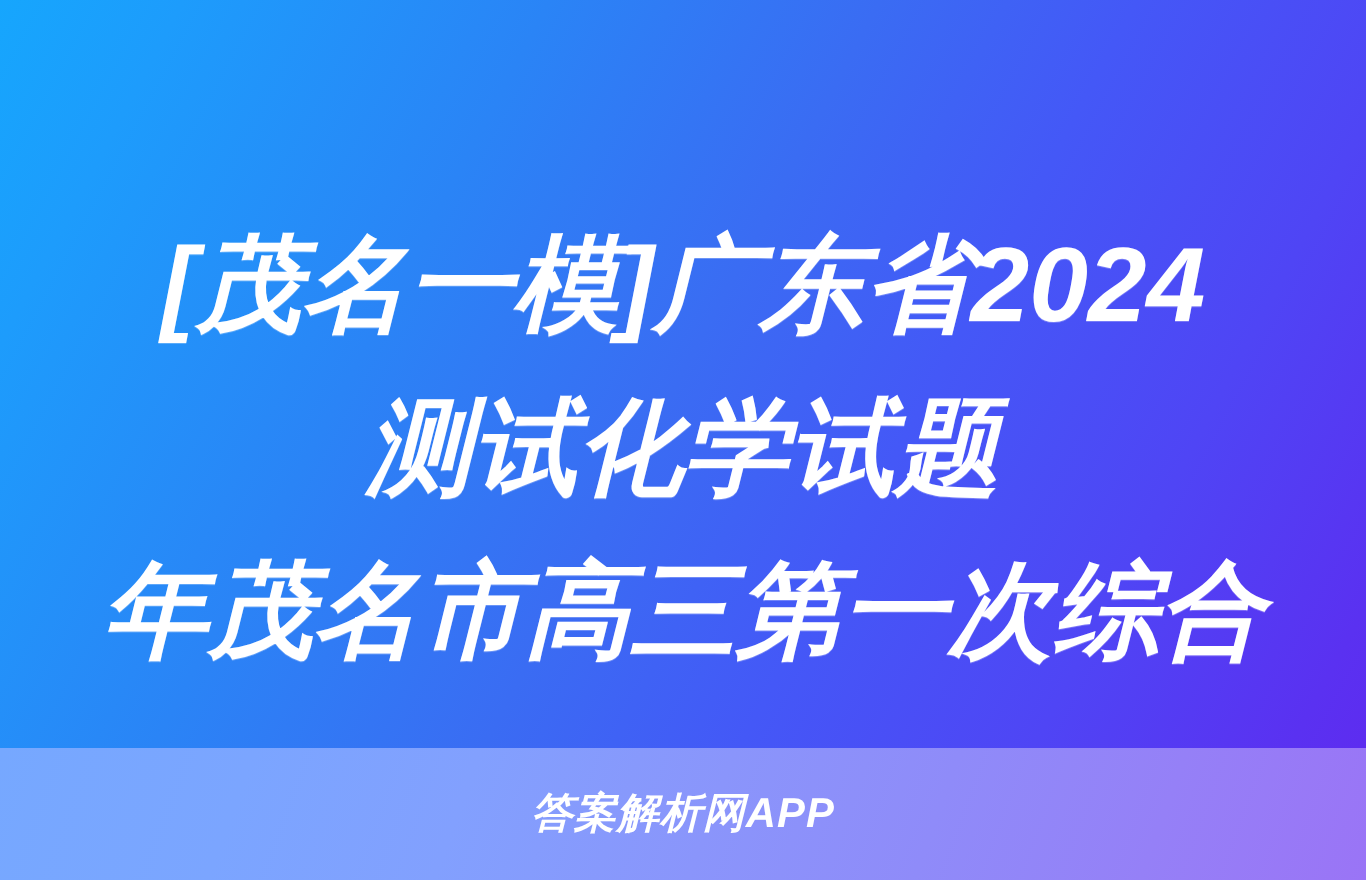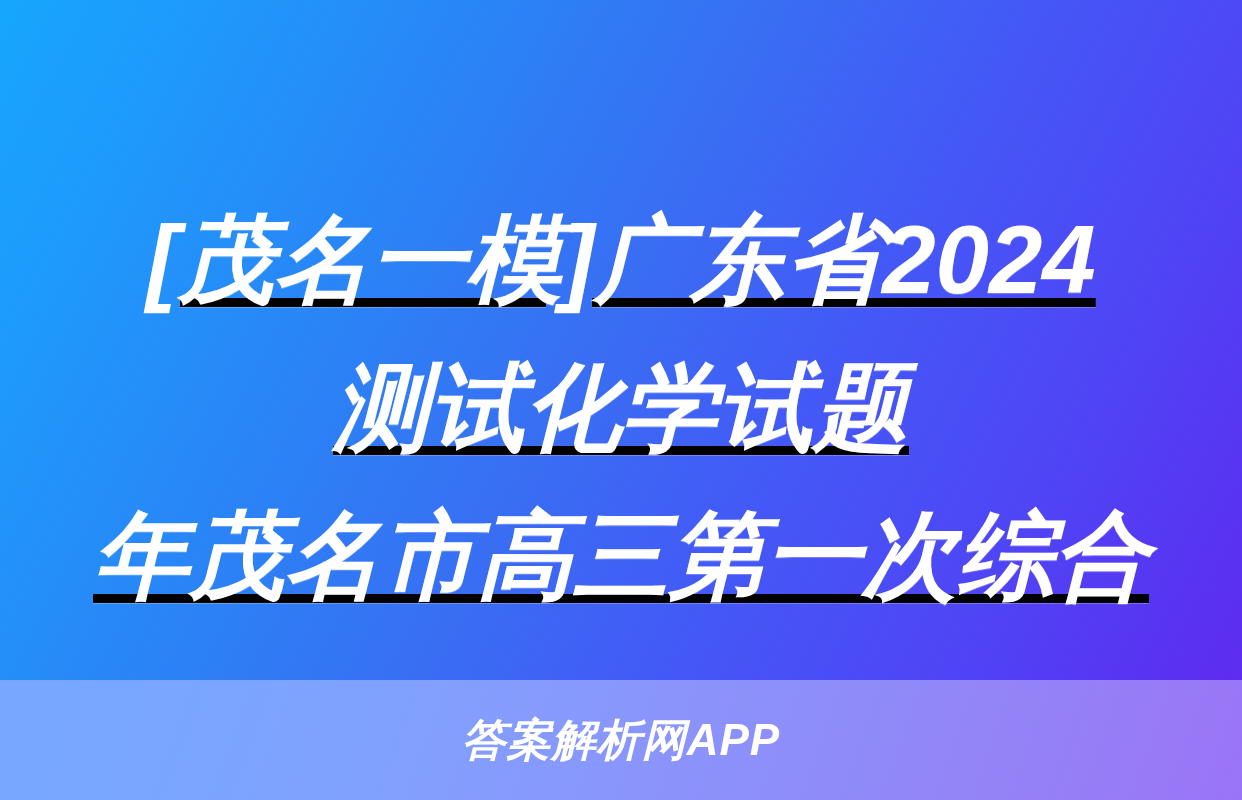--- a/index.html
+++ b/index.html
@@ -29,21 +29,20 @@
 
   
   .title-block {
     position: absolute;
     left: 0;
     right: 0;
     top: 186px;
     padding: 0 60px;
     box-sizing: border-box;
     text-align: center;
-    text-decoration: underline;
   }
 
   .title-line {
     display: block;
     color: #ffffff;
     font-family: "Liberation Sans", sans-serif;
     font-weight: 700;
     font-style: italic;
     font-size: 96px;
     line-height: 148px;
@@ -70,21 +69,21 @@
     display: flex;
     align-items: center;
     justify-content: center;
   }
 
   .footer-text {
     color: #ffffff;
     font-family: "Liberation Sans", sans-serif;
     font-weight: 700;
     font-style: italic;
-    font-size: 44px;
+    font-size: 38px;
     line-height: 52px;
     letter-spacing: 1px;
     white-space: nowrap;
   }
 </style>
 </head>
 <body>
 
 <div class="poster">
 

